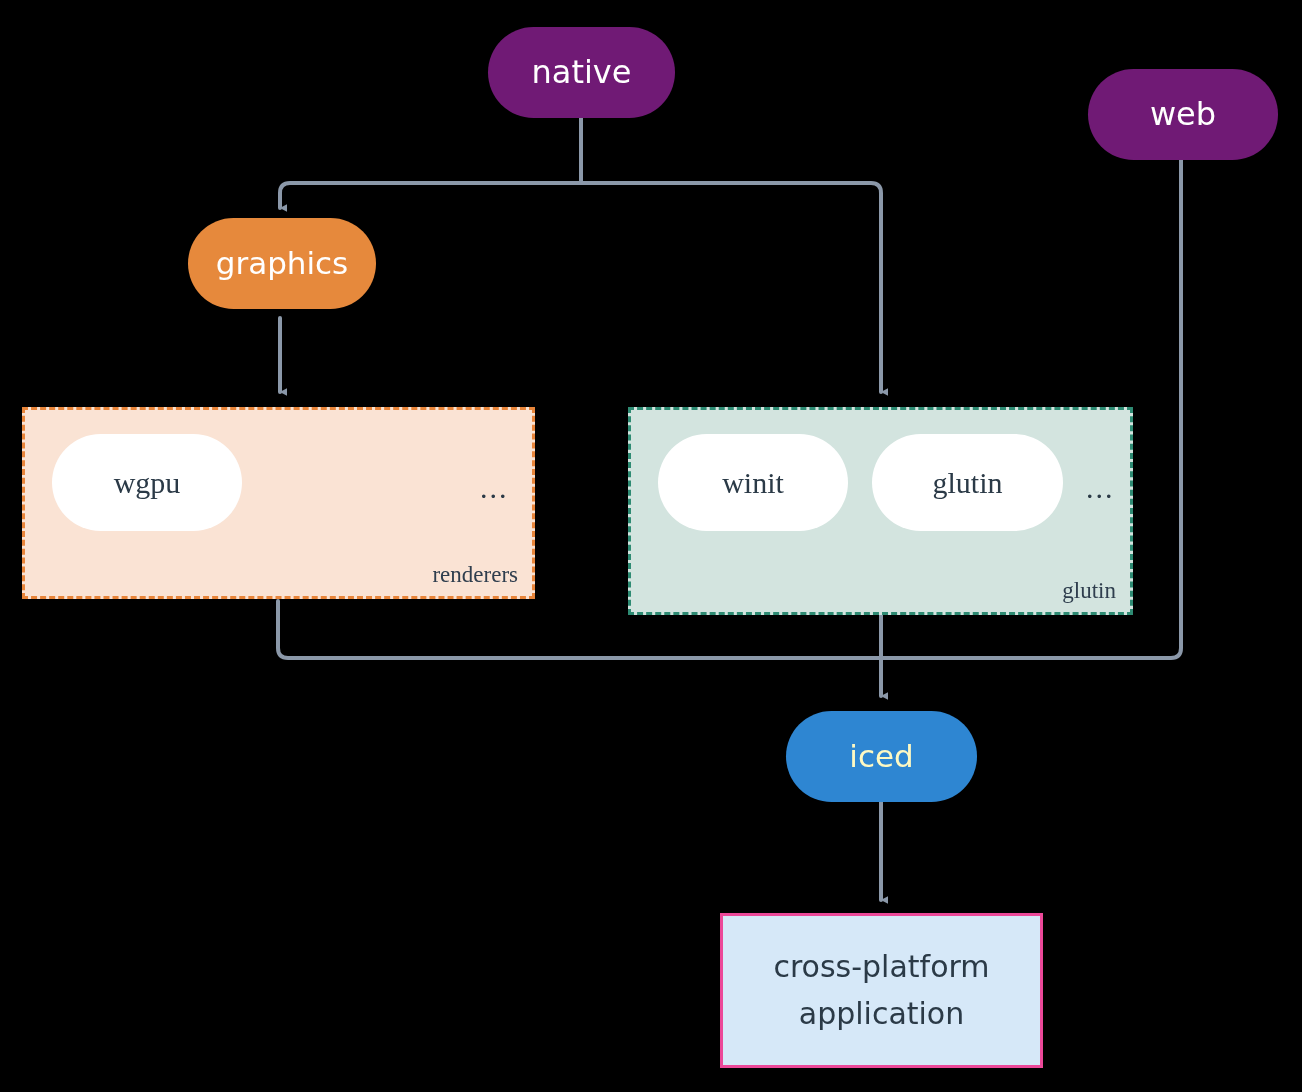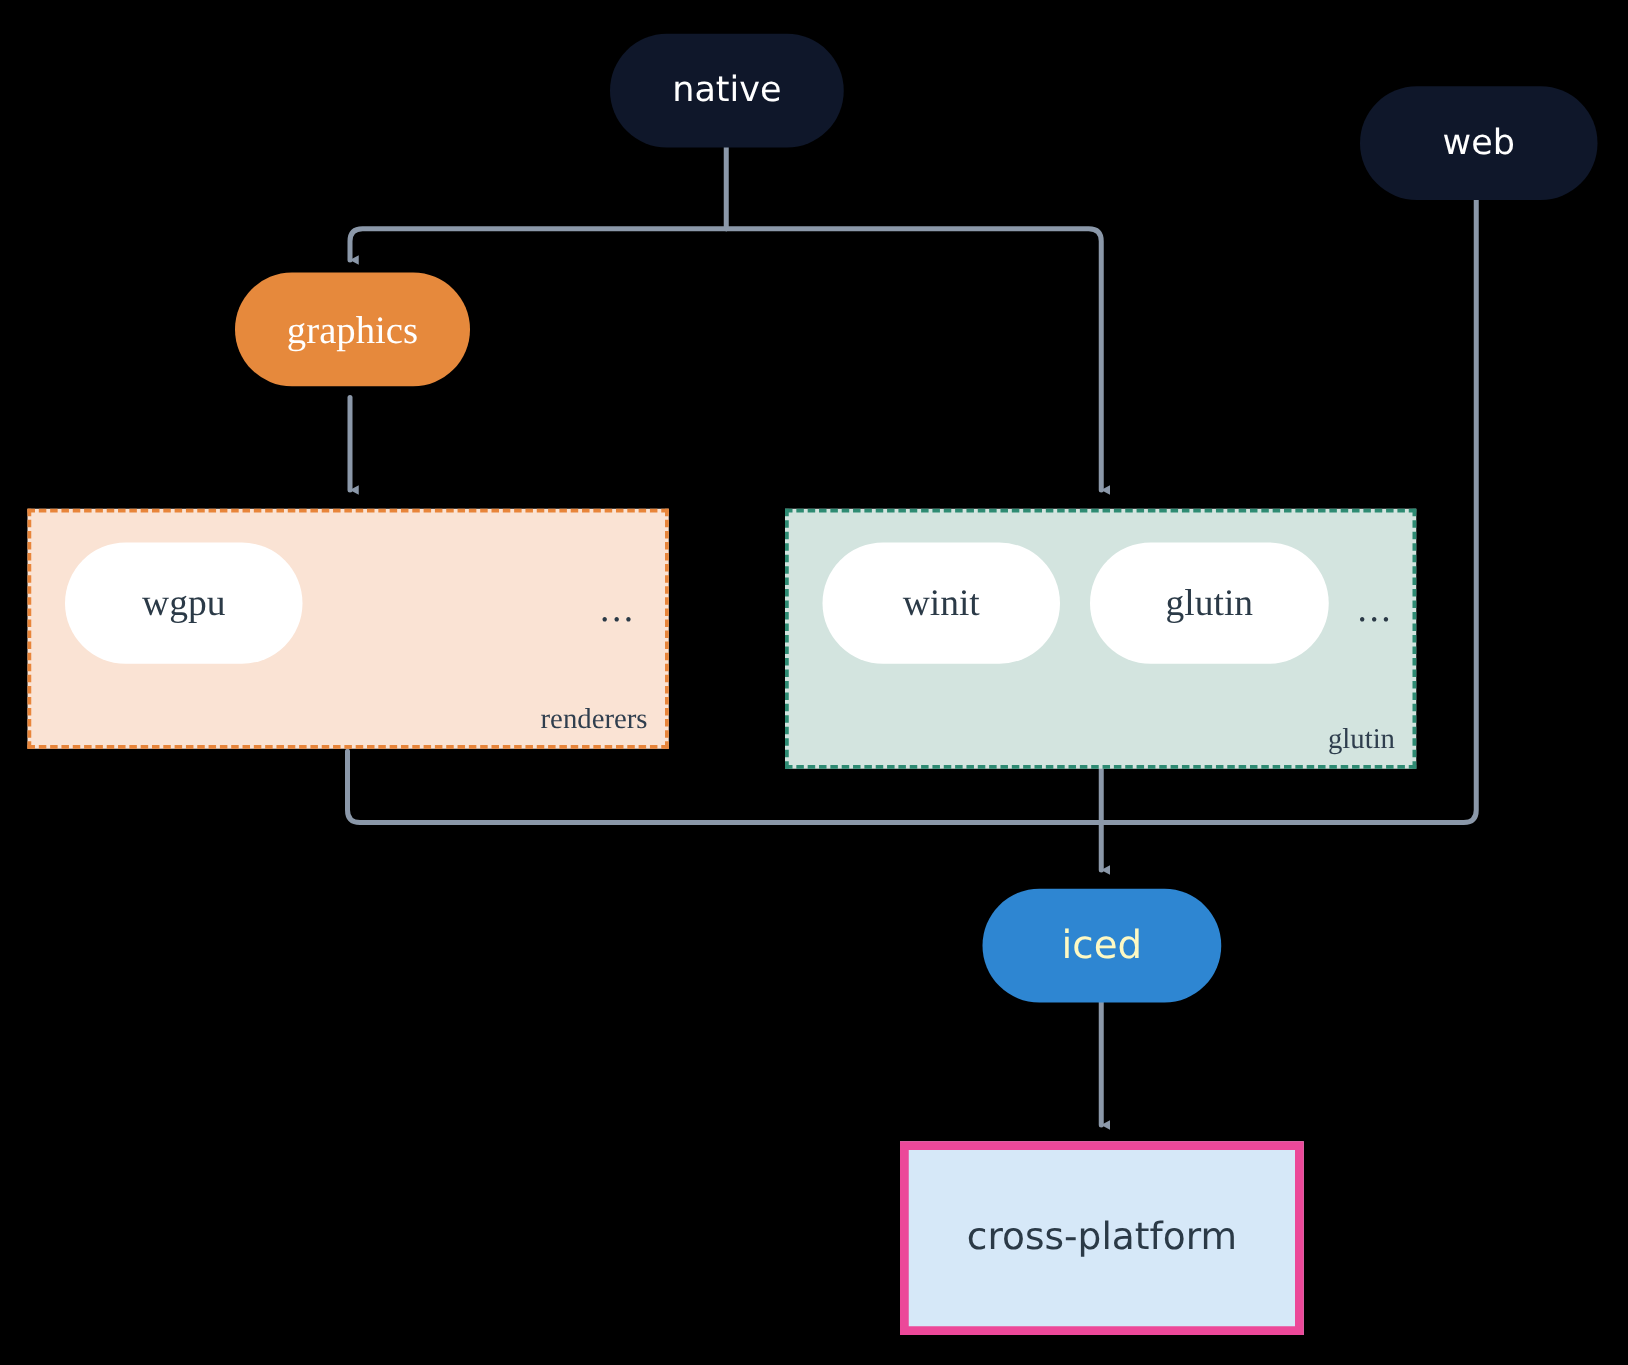--- a/index.html
+++ b/index.html
@@ -38,23 +38,23 @@
     box-sizing: border-box;
     text-align: center;
     line-height: 1.22;
   }
 
   
   .pill {
     border-radius: 999px;
   }
   .pill-purple {
-    background: #0f172a;
+    background: #701a75;
     color: #FFFFFF;
-    font-size: 28px;
+    font-size: 32px;
   }
   .pill-orange {
     background: #E6893C;
     color: #FFFFFF;
     font-size: 31px;
   }
   .pill-blue {
     background: #2E86D2;
     color: #fef9c3;
     font-size: 31px;
@@ -103,21 +103,21 @@
     font-size: 30px;
     letter-spacing: 2px;
     line-height: 1;
   }
 
   
   .rect-app {
     position: absolute;
     box-sizing: border-box;
     background: #D6E8F8;
-    border: 7px solid #ec4899;
+    border: 3px solid #ec4899;
     color: #2B3A47;
     font-size: 30px;
     display: flex;
     align-items: center;
     justify-content: center;
     text-align: center;
     line-height: 1.55;
   }
 </style>
 </head>
@@ -152,21 +152,21 @@
   </svg>
 
   <div class="node pill pill-purple" style="left:488px; top:27px; width:187px; height:91px;">
     <span>native</span>
   </div>
 
   <div class="node pill pill-purple" style="left:1088px; top:27px; width:190px; height:91px;margin-top:42px;">
     <span>web</span>
   </div>
 
-  <div class="node pill pill-orange" style="left:188px; top:218px; width:188px; height:91px;font-family:Liberation Serif, serif;">
+  <div class="node pill pill-orange" style="left:188px; top:218px; width:188px; height:91px;">
     <span>graphics</span>
   </div>
 
   <div class="group group-renderers" style="left:22px; top:407px; width:513px; height:192px;">
     <div class="chip" style="left:27px; top:24px; width:190px; height:97px;">
       <span>wgpu</span>
     </div>
     <span class="ellipsis" style="left:455px; top:63px;">...</span>
     <span class="group-label">renderers</span>
   </div>
@@ -182,16 +182,17 @@
     <span class="group-label">glutin</span>
   </div>
 
   <div class="node pill pill-blue" style="left:786px; top:711px; width:191px; height:91px;">
     <span>iced</span>
   </div>
 
   <div class="rect-app" style="left:720px; top:913px; width:323px; height:155px;">
     <div>
       <div>cross-platform</div>
+      <div>application</div>
     </div>
   </div>
 
 </div>
 
 </body></html>

